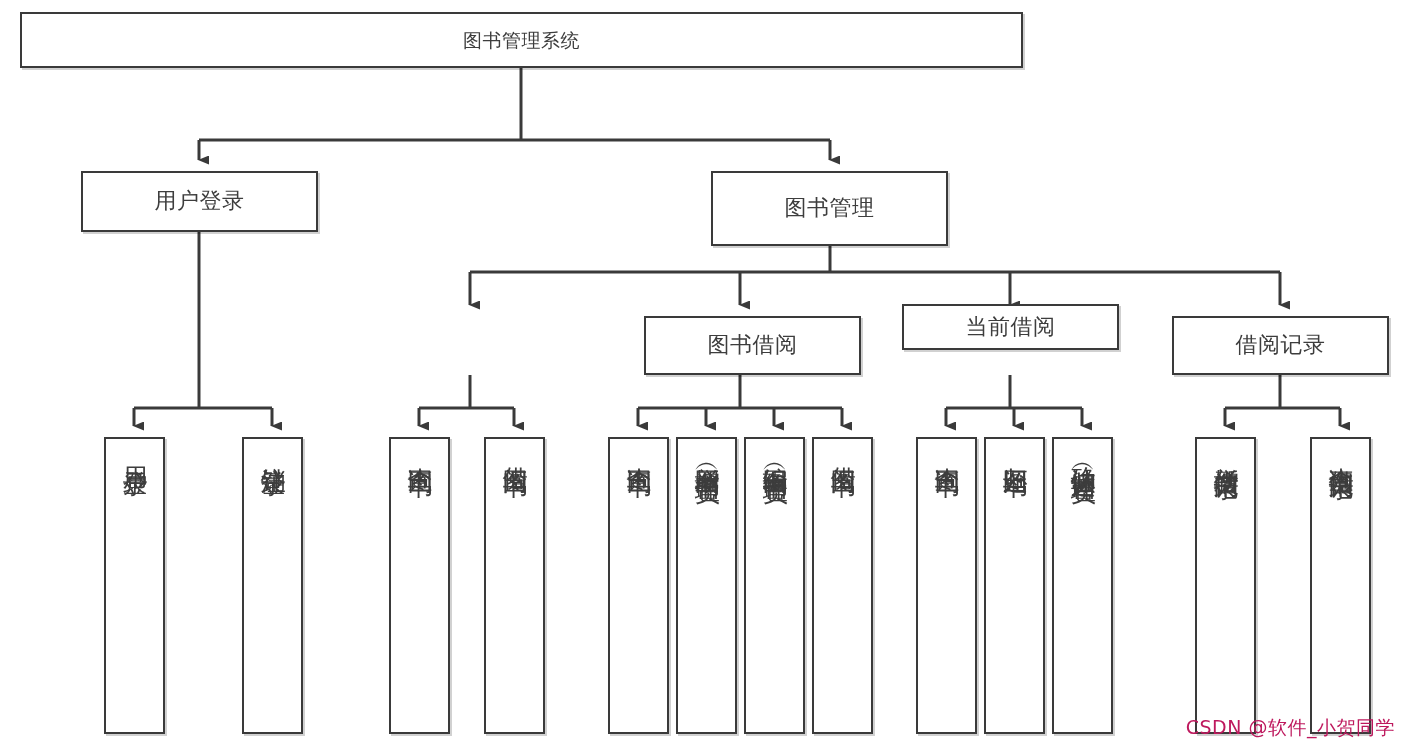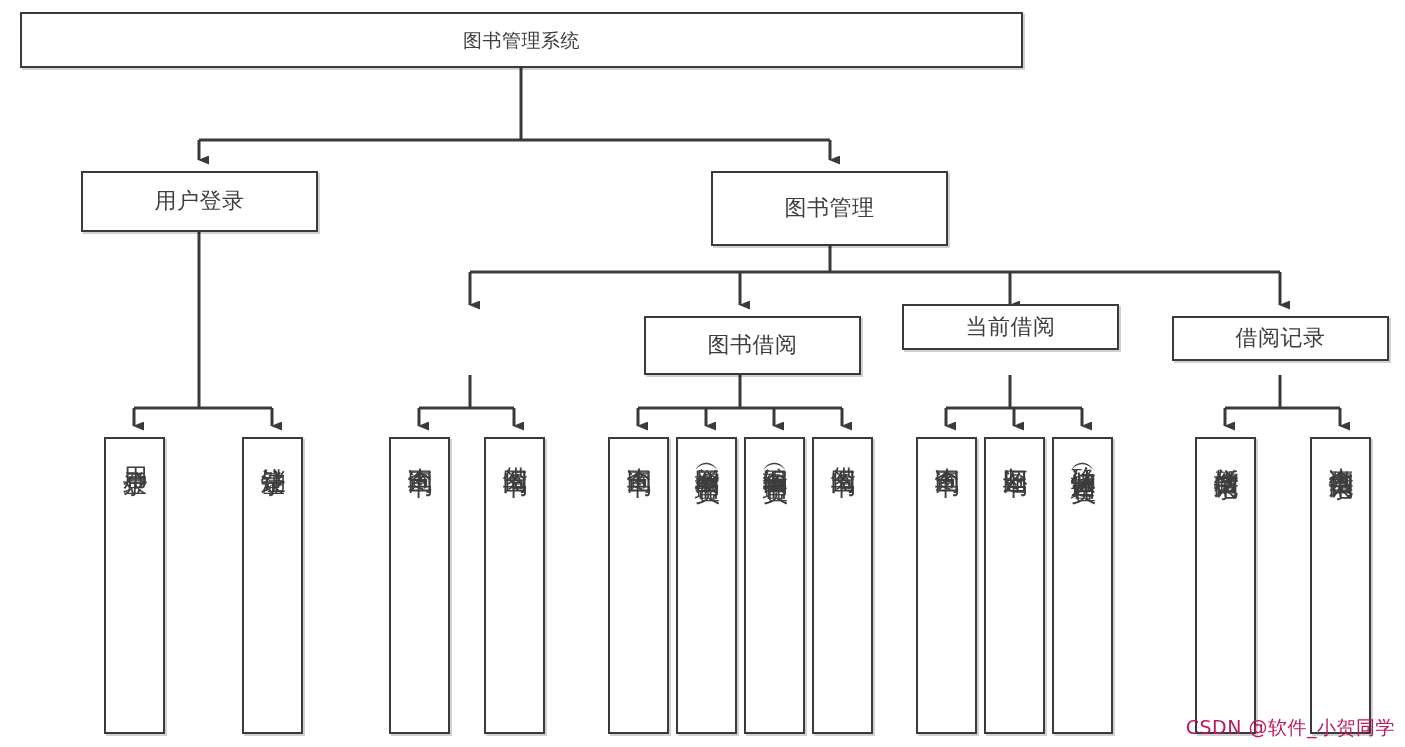--- a/index.html
+++ b/index.html
@@ -137,21 +137,21 @@
   <div class="node horizontal" style="left:711px; top:171px; width:237px; height:75px;">
     <span class="label">图书管理</span>
   </div>
 
   <div class="node horizontal" style="left:632px; top:316px; width:217px; height:59px;margin-left:12px;">
     <span class="label">图书借阅</span>
   </div>
   <div class="node horizontal" style="left:902px; top:304px; width:217px; height:46px;">
     <span class="label">当前借阅</span>
   </div>
-  <div class="node horizontal" style="left:1172px; top:316px; width:217px; height:45px;">
+  <div class="node horizontal" style="left:1172px; top:316px; width:217px; height:59px;">
     <span class="label">借阅记录</span>
   </div>
 
   <div class="node vertical" style="left:104px; top:437px; width:61px; height:297px;">
     <span class="label">用户登录</span>
   </div>
   <div class="node vertical" style="left:242px; top:437px; width:61px; height:297px;">
     <span class="label">注销登录</span>
   </div>
   <div class="node vertical" style="left:389px; top:437px; width:61px; height:297px;">

